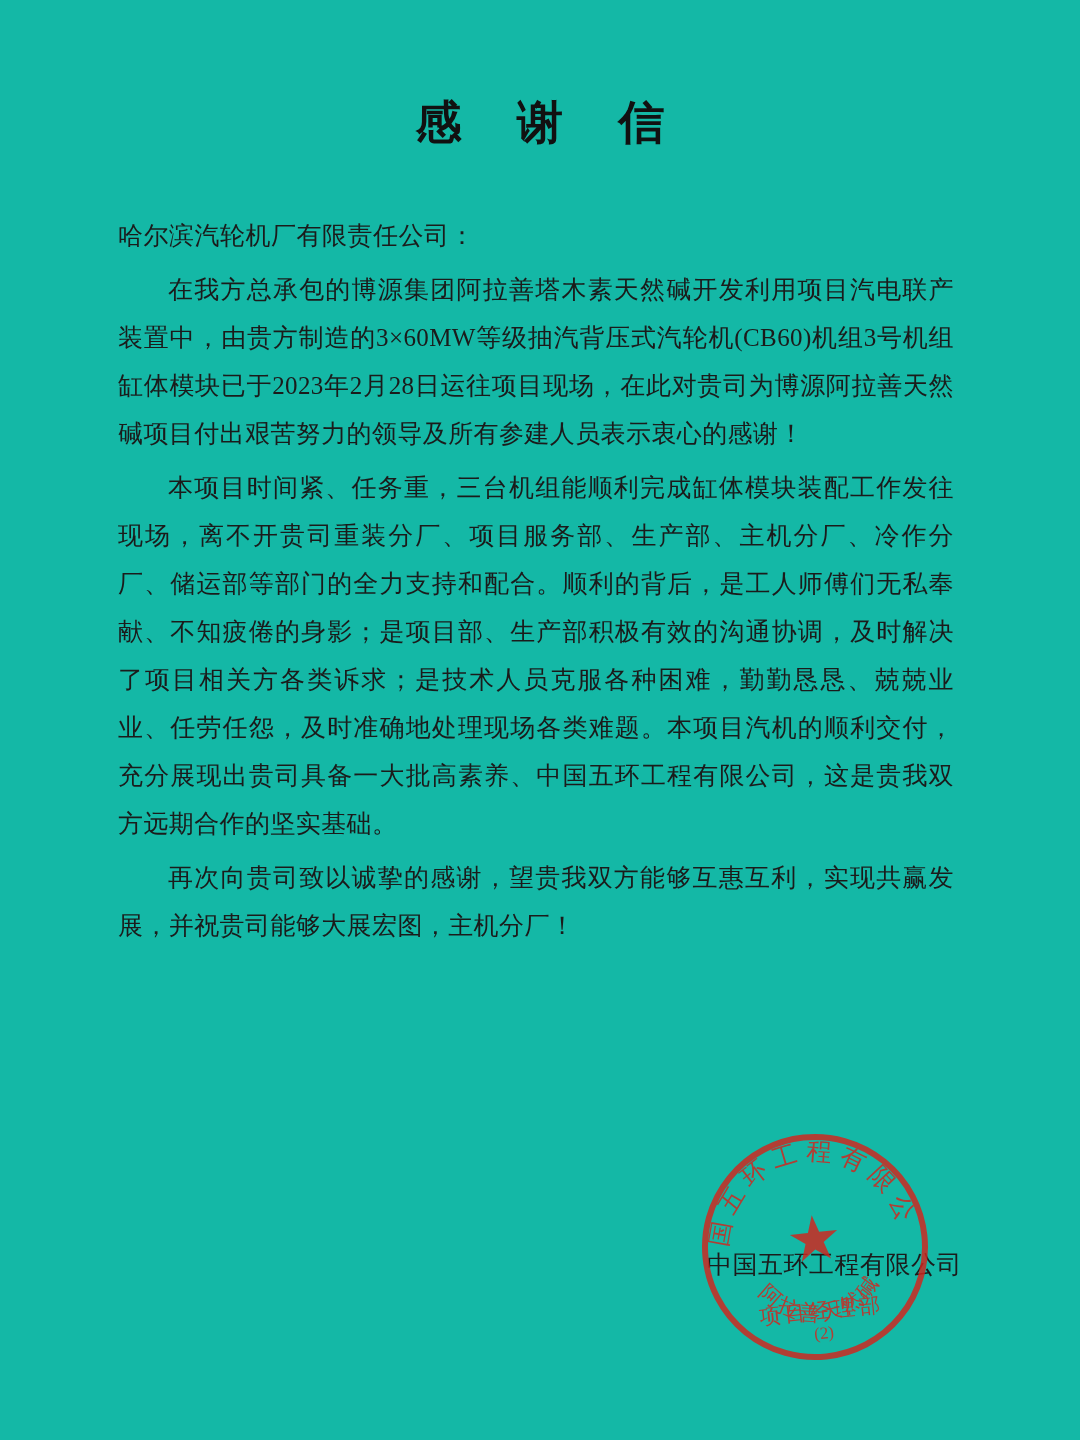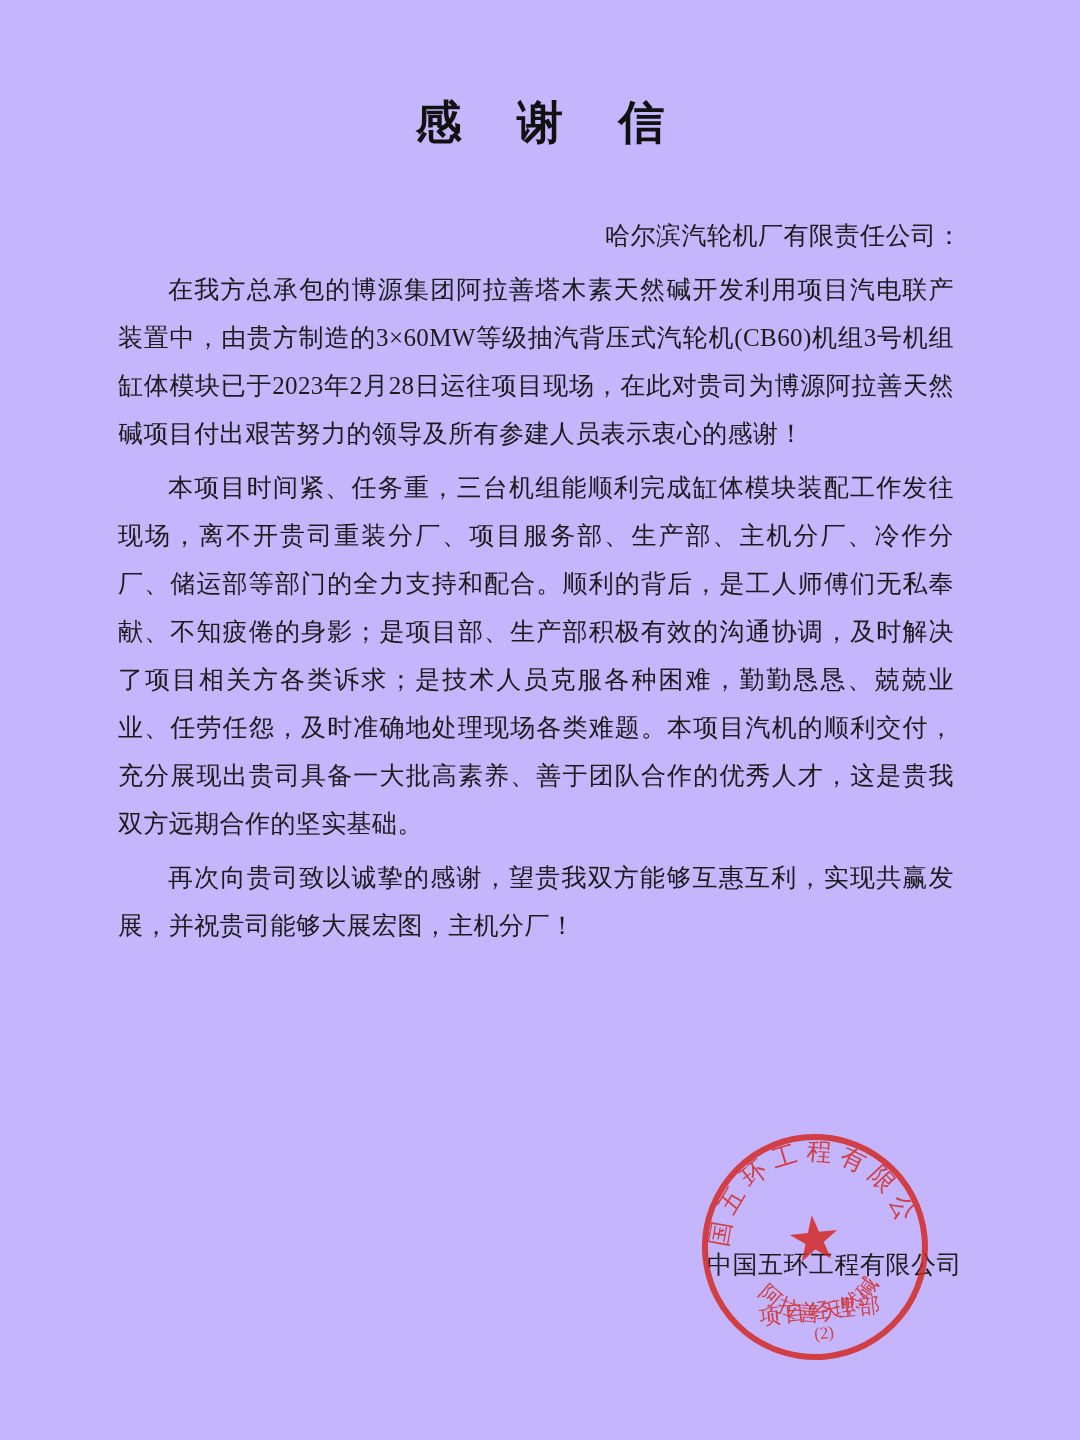--- a/index.html
+++ b/index.html
@@ -12,41 +12,40 @@
     height: 1440px;
     position: relative;
     font-family: "Liberation Serif", "DejaVu Serif", serif;
     color: #1a1a1a;
     overflow: hidden;
   }
   .page {
     position: relative;
     width: 1080px;
     height: 1440px;
-    background: #c4b5fd;
+    background: #14b8a6;
     box-sizing: border-box;
     padding: 70px 118px 0 118px;
   }
   .doc-title {
     text-align: center;
     font-size: 46px;
     font-weight: bold;
     letter-spacing: 22px;
     text-indent: 22px;
     margin: 22px 0 58px 0;
     color: #111;
     font-family: "Liberation Serif", "DejaVu Serif", serif;
   }
   .salutation {
     font-size: 25px;
     line-height: 1.9;
     margin: 0 0 6px 0;
     color: #1b1b1b;
     letter-spacing: 0.5px;
-    text-align: right;
   }
   .para {
     font-size: 25px;
     line-height: 1.92;
     text-align: justify;
     text-justify: inter-ideograph;
     text-indent: 2em;
     margin: 0 8px 6px 0;
     color: #1b1b1b;
     letter-spacing: 0.4px;
@@ -87,21 +86,21 @@
 </head>
 <body>
 
 <div class="page">
 
   <h1 class="doc-title">感 谢 信</h1>
 
   <p class="salutation">哈尔滨汽轮机厂有限责任公司：</p>
 
   <p class="para">在我方总承包的博源集团阿拉善塔木素天然碱开发利用项目汽电联产装置中，由贵方制造的3×60MW等级抽汽背压式汽轮机(CB60)机组3号机组缸体模块已于2023年2月28日运往项目现场，在此对贵司为博源阿拉善天然碱项目付出艰苦努力的领导及所有参建人员表示衷心的感谢！</p>
-  <p class="para">本项目时间紧、任务重，三台机组能顺利完成缸体模块装配工作发往现场，离不开贵司重装分厂、项目服务部、生产部、主机分厂、冷作分厂、储运部等部门的全力支持和配合。顺利的背后，是工人师傅们无私奉献、不知疲倦的身影；是项目部、生产部积极有效的沟通协调，及时解决了项目相关方各类诉求；是技术人员克服各种困难，勤勤恳恳、兢兢业业、任劳任怨，及时准确地处理现场各类难题。本项目汽机的顺利交付，充分展现出贵司具备一大批高素养、善于团队合作的优秀人才，这是贵我双方远期合作的坚实基础。</p>
+  <p class="para">本项目时间紧、任务重，三台机组能顺利完成缸体模块装配工作发往现场，离不开贵司重装分厂、项目服务部、生产部、主机分厂、冷作分厂、储运部等部门的全力支持和配合。顺利的背后，是工人师傅们无私奉献、不知疲倦的身影；是项目部、生产部积极有效的沟通协调，及时解决了项目相关方各类诉求；是技术人员克服各种困难，勤勤恳恳、兢兢业业、任劳任怨，及时准确地处理现场各类难题。本项目汽机的顺利交付，充分展现出贵司具备一大批高素养、中国五环工程有限公司，这是贵我双方远期合作的坚实基础。</p>
   <p class="para">再次向贵司致以诚挚的感谢，望贵我双方能够互惠互利，实现共赢发展，并祝贵司能够大展宏图，主机分厂！</p>
 
   <div class="signature-block">
     <span class="sig-line">中国五环工程有限公司</span>
   </div>
 
   <div class="seal">
     <svg width="230" height="230" viewBox="0 0 230 230" xmlns="http://www.w3.org/2000/svg">
       <defs>
         <path id="sealArcTop" d="M 28,115 A 87,87 0 0 1 202,115"></path>

